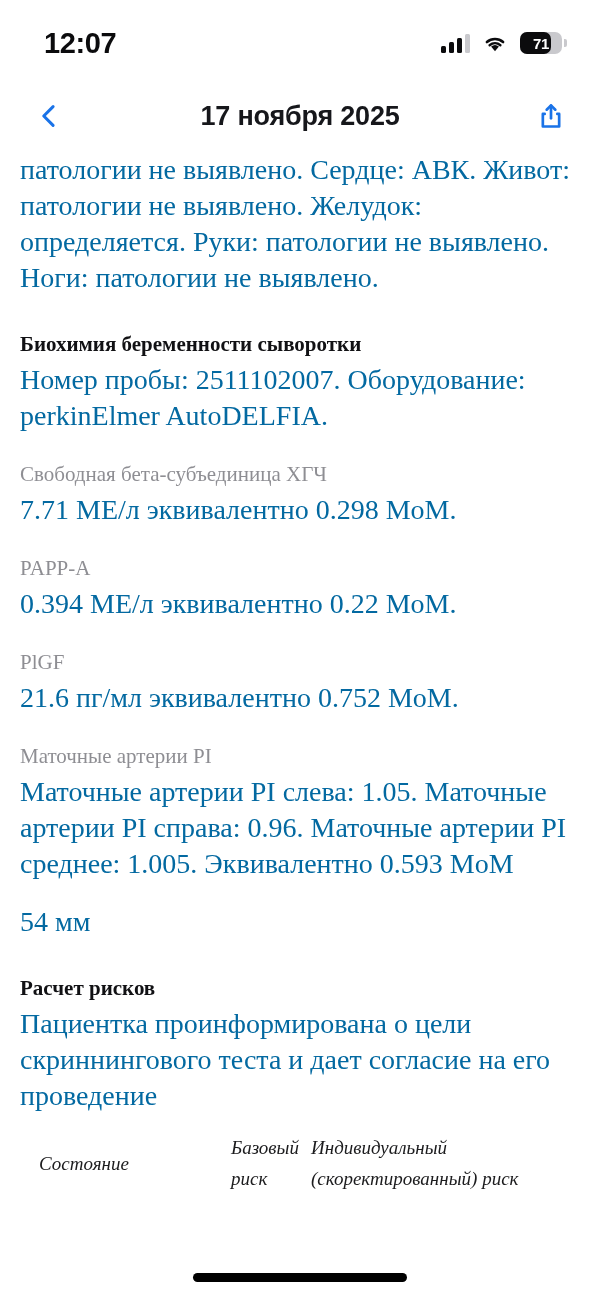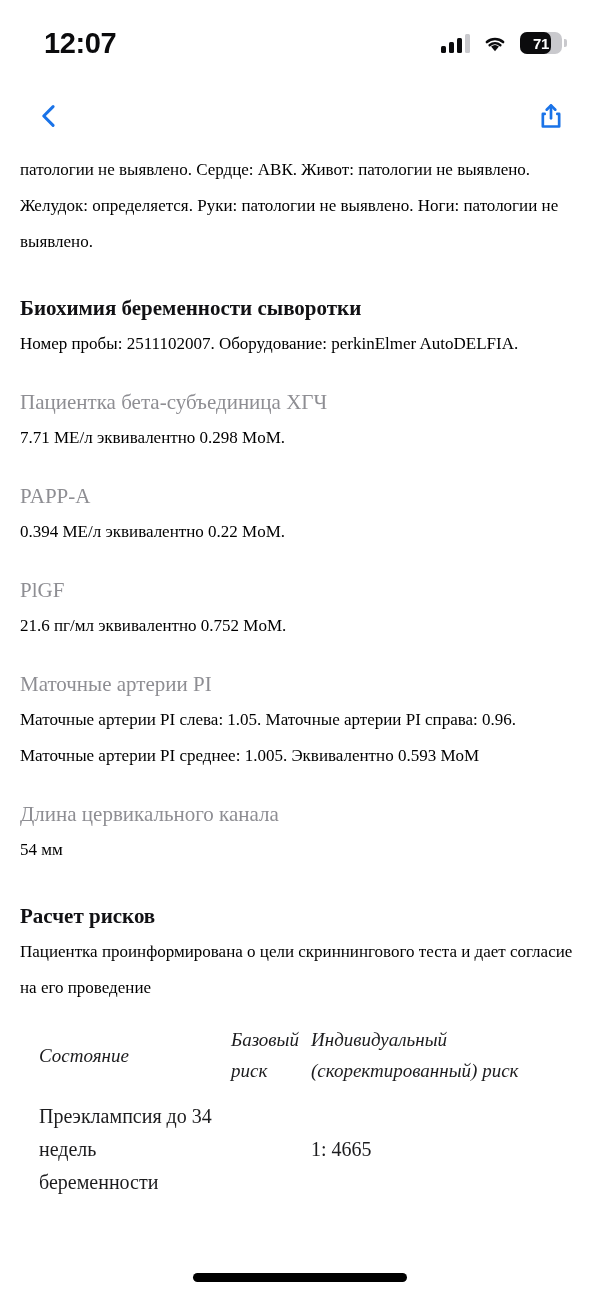--- a/index.html
+++ b/index.html
@@ -119,23 +119,23 @@
     position: relative;
     z-index: 3;
   }
 
   
   .doc {
     padding: 0 20px;
     position: relative;
   }
   .p {
-    font-size: 17px;
+    font-size: 28px;
     line-height: 36px;
-    color: #000000;
+    color: #0369a1;
     text-align: left;
   }
   .label {
     font-size: 21px;
     line-height: 36px;
     color: #8e8e93;
   }
   .h-bold {
     font-size: 21px;
     line-height: 36px;
@@ -228,20 +228,21 @@
     </div>
   </div>
 </div>
 
 <div class="nav-bar">
   <div class="nav-btn">
     <svg viewBox="0 0 24 24" width="28" height="28">
       <path d="M15.5 4 L7.5 12 L15.5 20" stroke="#1a73e8" stroke-width="2.6" fill="none" stroke-linecap="round" stroke-linejoin="round"></path>
     </svg>
   </div>
+  <div class="nav-title">17 ноября 2025</div>
   <div class="nav-btn">
     <svg viewBox="0 0 24 24" width="28" height="28">
       <path d="M12 3 L12 14" stroke="#1a73e8" stroke-width="2.3" fill="none" stroke-linecap="round"></path>
       <path d="M8.3 6.6 L12 2.9 L15.7 6.6" stroke="#1a73e8" stroke-width="2.3" fill="none" stroke-linecap="round" stroke-linejoin="round"></path>
       <path d="M6.6 10.2 L5 10.2 L5 21 L19 21 L19 10.2 L17.4 10.2" stroke="#1a73e8" stroke-width="2.3" fill="none" stroke-linecap="round" stroke-linejoin="round"></path>
     </svg>
   </div>
 </div>
 
 <div class="scroll-area">
@@ -250,41 +251,40 @@
     <p class="p">патологии не выявлено. Сердце: АВК. Живот: патологии не выявлено. Желудок: определяется. Руки: патологии не выявлено. Ноги: патологии не выявлено.</p>
 
     <div class="gap-lg"></div>
 
     <p class="h-bold">Биохимия беременности сыворотки</p>
 
     <p class="p">Номер пробы: 2511102007. Оборудование: perkinElmer AutoDELFIA.</p>
 
     <div class="gap-md"></div>
 
-    <p class="label">Пациентка бета-субъединица ХГЧ</p>
+    <p class="label">Свободная бета-субъединица ХГЧ</p>
     <p class="p">7.71 МЕ/л эквивалентно 0.298 MoM.</p>
 
     <div class="gap-md"></div>
 
     <p class="label">PAPP-A</p>
     <p class="p">0.394 МЕ/л эквивалентно 0.22 MoM.</p>
 
     <div class="gap-md"></div>
 
     <p class="label">PlGF</p>
     <p class="p">21.6 пг/мл эквивалентно 0.752 MoM.</p>
 
     <div class="gap-md"></div>
 
     <p class="label">Маточные артерии PI</p>
     <p class="p">Маточные артерии PI слева: 1.05. Маточные артерии PI справа: 0.96. Маточные артерии PI среднее: 1.005. Эквивалентно 0.593 MoM</p>
 
     <div class="gap-md"></div>
 
-    <p class="label">Длина цервикального канала</p>
     <p class="p">54 мм</p>
 
     <div class="gap-lg"></div>
 
     <p class="h-bold">Расчет рисков</p>
     <p class="p">Пациентка проинформирована о цели скриннингового теста и дает согласие на его проведение</p>
 
     <table class="risk-table">
       <thead>
         <tr>

